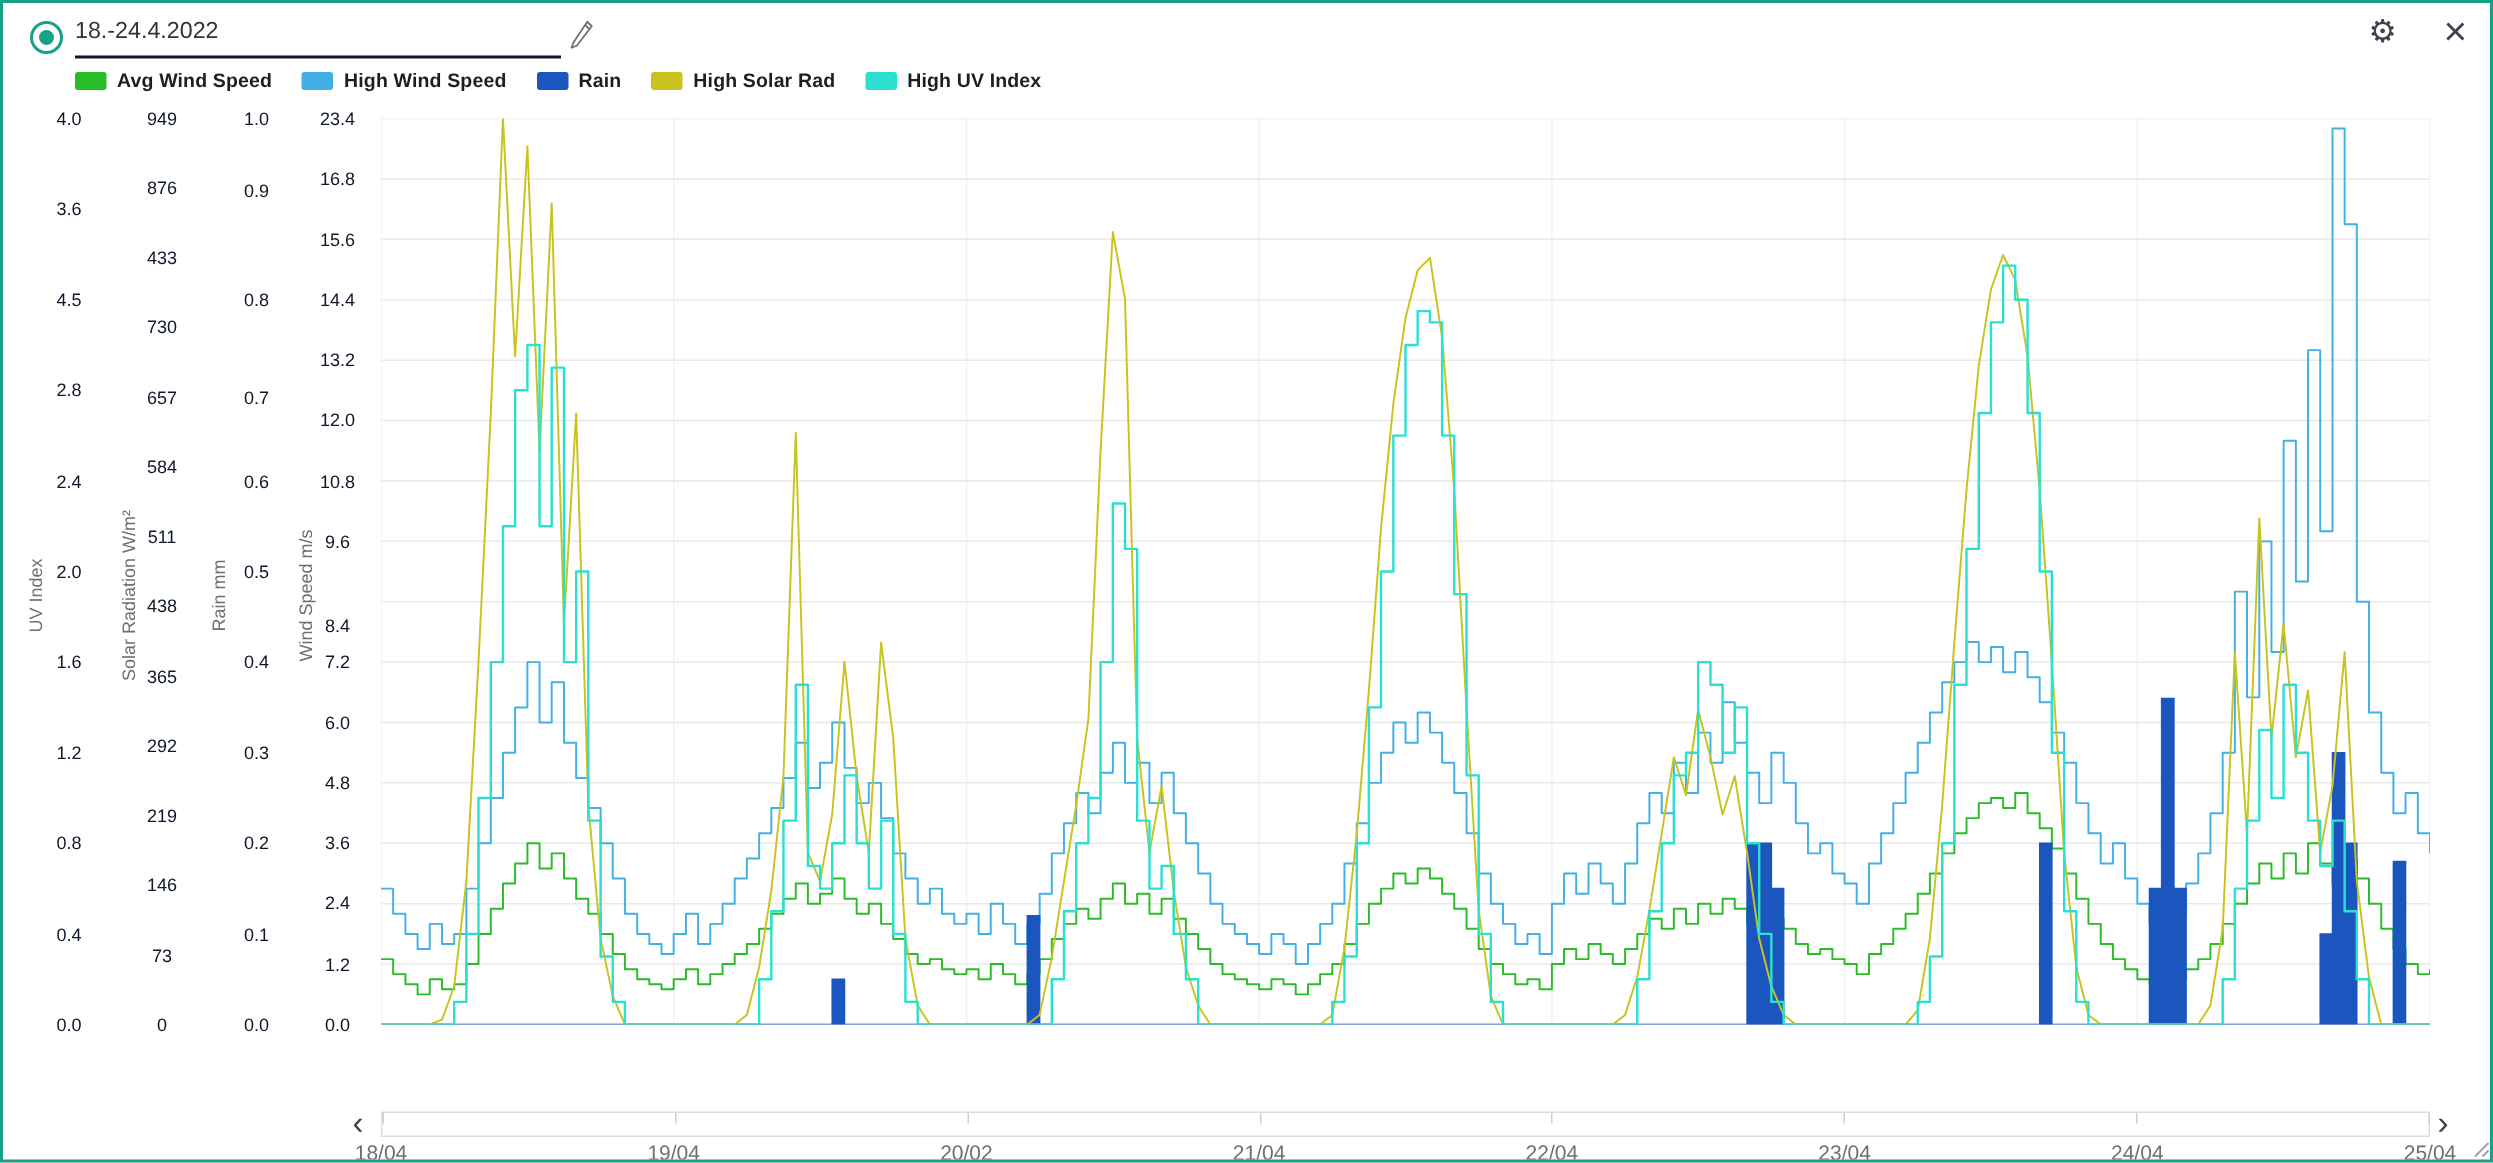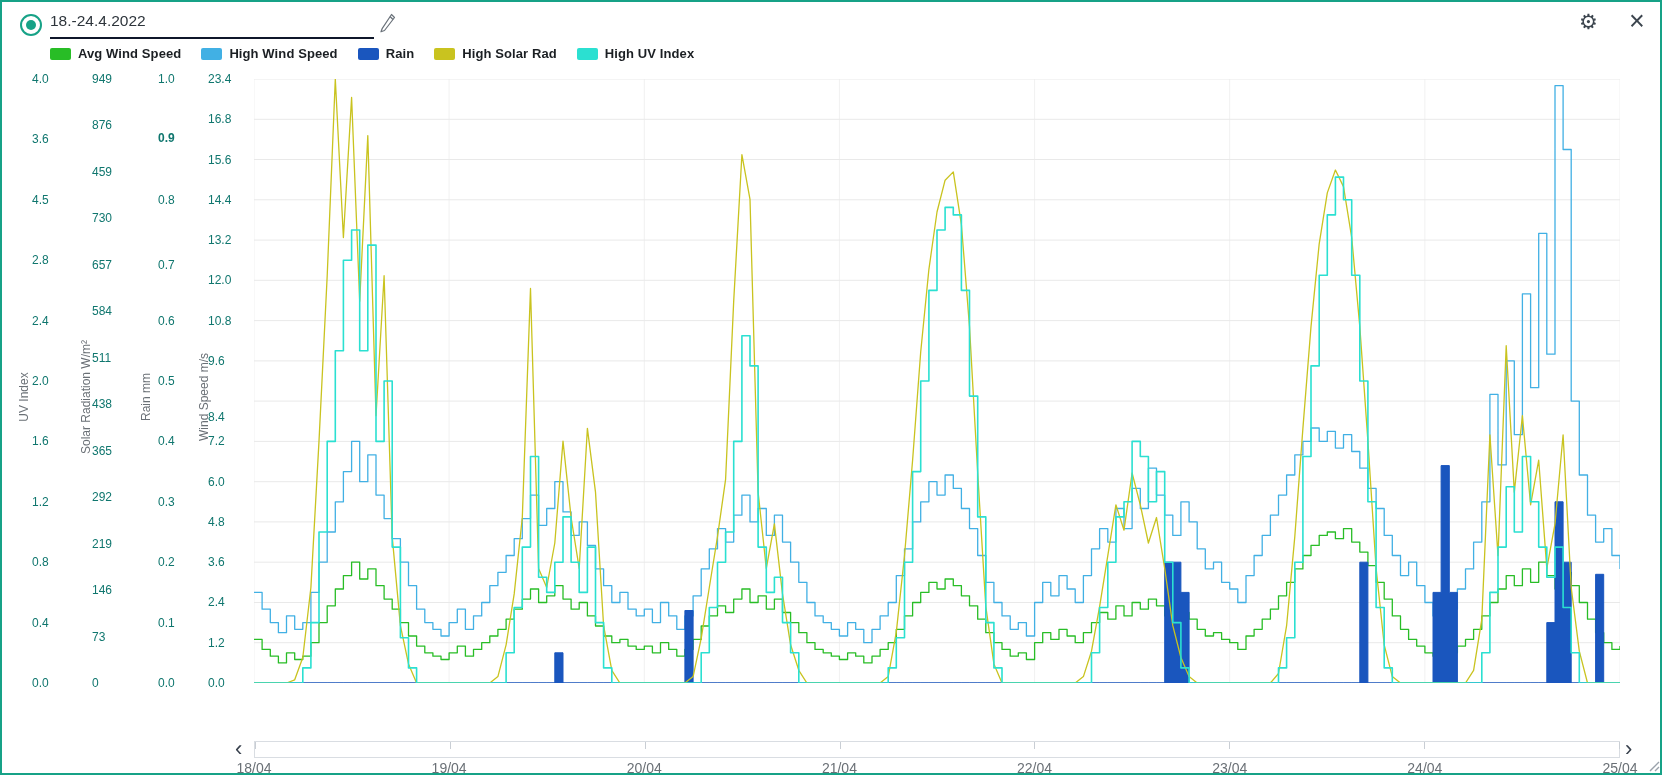--- a/index.html
+++ b/index.html
@@ -18,21 +18,21 @@
   }
   .edit-ico{position:absolute;left:378px;top:11px;width:16px;height:20px;cursor:pointer;}
   .gear-ico{position:absolute;left:1577px;top:8px;font-size:21px;color:#3c454e;cursor:pointer;line-height:24px;}
   .close-ico{position:absolute;left:1627px;top:4px;font-size:27px;color:#3c454e;cursor:pointer;line-height:30px;font-weight:400;}
   
   .legend{position:absolute;left:48px;top:44px;display:flex;gap:20px;align-items:center;}
   .legend-item{display:flex;align-items:center;gap:7px;cursor:pointer;}
   .legend-swatch{width:21px;height:12px;border-radius:2px;display:inline-block;}
   .legend-label{font-size:13px;font-weight:bold;color:#1b1f23;letter-spacing:0.1px;}
   
-  .tickcol span{position:absolute;display:block;text-align:left;font-size:12px;color:#0f766e;transform:translateY(-50%);white-space:nowrap;width:100%;}
+  .tickcol span{position:absolute;display:block;text-align:center;font-size:12px;color:#0f172a;transform:translateY(-50%);white-space:nowrap;width:100%;}
   .axis-title{position:absolute;font-size:12px;color:#6a7076;white-space:nowrap;transform:translate(-50%,-50%) rotate(-90deg);}
   
   .xband{position:absolute;left:252px;top:739px;width:1366px;height:17px;border:1px solid #d9dde2;box-sizing:border-box;}
   .xband i{position:absolute;top:0;width:1px;height:7px;background:#c9ced4;}
   .xlabels span{position:absolute;top:758px;transform:translateX(-50%);font-size:14px;color:#6a7076;}
   .chev{position:absolute;top:736px;font-size:22px;color:#39424e;cursor:pointer;line-height:22px;user-select:none;}
   .grip{position:absolute;left:1645px;top:757px;cursor:nwse-resize;}
   #plot-svg{position:absolute;left:252px;top:77px;}
 </style>
 </head>
@@ -81,36 +81,36 @@
     <span style="top: 379px;">2.0</span>
     <span style="top: 439.4px;">1.6</span>
     <span style="top: 499.8px;">1.2</span>
     <span style="top: 560.2px;">0.8</span>
     <span style="top: 620.6px;">0.4</span>
     <span style="top: 681px;">0.0</span>
   </div>
 <div class="tickcol" id="ticks-solar" style="position:absolute;left:90px;top:0;width:32px;">
     <span style="top: 77px;">949</span>
     <span style="top: 123.462px;">876</span>
-    <span style="top: 169.923px;">459</span>
+    <span style="top: 169.923px;">433</span>
     <span style="top: 216.385px;">730</span>
     <span style="top: 262.846px;">657</span>
     <span style="top: 309.308px;">584</span>
     <span style="top: 355.769px;">511</span>
     <span style="top: 402.231px;">438</span>
     <span style="top: 448.692px;">365</span>
     <span style="top: 495.154px;">292</span>
     <span style="top: 541.615px;">219</span>
     <span style="top: 588.077px;">146</span>
     <span style="top: 634.538px;">73</span>
     <span style="top: 681px;">0</span>
   </div>
 <div class="tickcol" id="ticks-rain" style="position:absolute;left:156px;top:0;width:26px;">
     <span style="top: 77px;">1.0</span>
-    <span style="top: 136px; font-weight: bold;">0.9</span>
+    <span style="top: 125px;">0.9</span>
     <span style="top: 197.8px;">0.8</span>
     <span style="top: 263px;">0.7</span>
     <span style="top: 318.6px;">0.6</span>
     <span style="top: 379px;">0.5</span>
     <span style="top: 439.4px;">0.4</span>
     <span style="top: 499.8px;">0.3</span>
     <span style="top: 560.2px;">0.2</span>
     <span style="top: 620.6px;">0.1</span>
     <span style="top: 681px;">0.0</span>
   </div>
@@ -178,21 +178,21 @@
     <i style="left: 585px;"></i>
     <i style="left: 779px;"></i>
     <i style="left: 974px;"></i>
     <i style="left: 1169px;"></i>
     <i style="left: 1364px;"></i>
   </div>
 <div class="chev" style="left:1623px;">›</div>
 <div class="xlabels" id="xlabels">
     <span style="left: 252px;">18/04</span>
     <span style="left: 447.143px;">19/04</span>
-    <span style="left: 642.286px;">20/04</span>
+    <span style="left: 642.286px;">20/02</span>
     <span style="left: 837.429px;">21/04</span>
     <span style="left: 1032.57px;">22/04</span>
     <span style="left: 1227.71px;">23/04</span>
     <span style="left: 1422.86px;">24/04</span>
     <span style="left: 1618px;">25/04</span>
   </div>
 
 <svg class="grip" width="13" height="13" viewBox="0 0 13 13">
   <path d="M3 12 L12 3 M8 12 L12 8" stroke="#9aa2ab" stroke-width="1.4" fill="none"></path>
 </svg>

